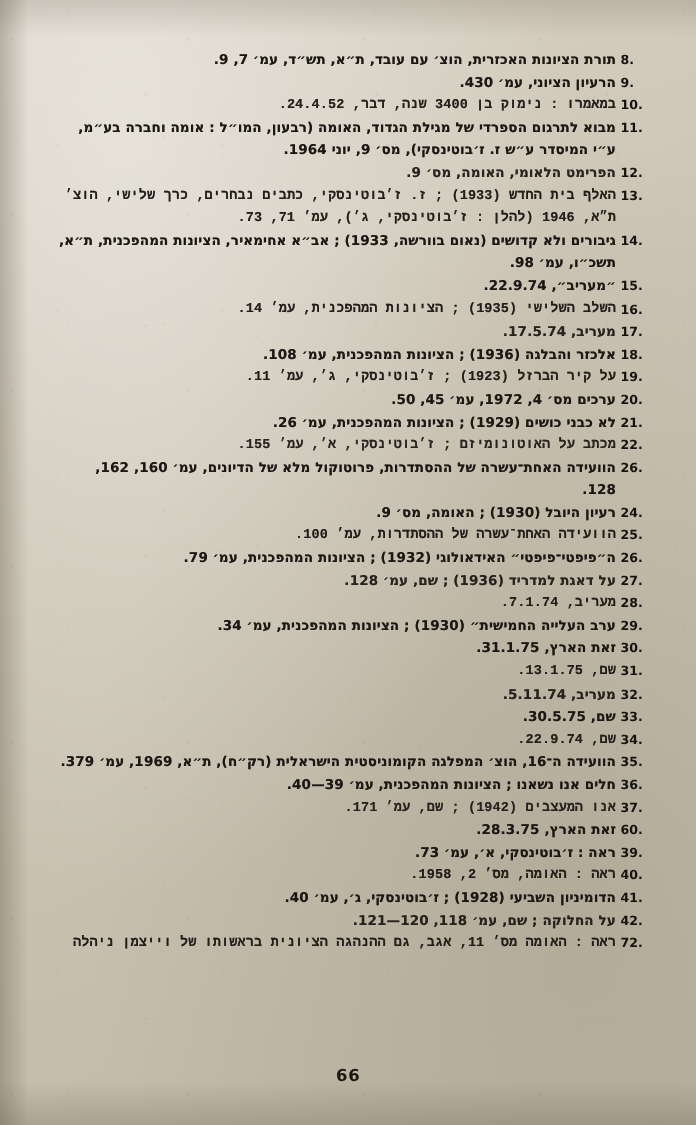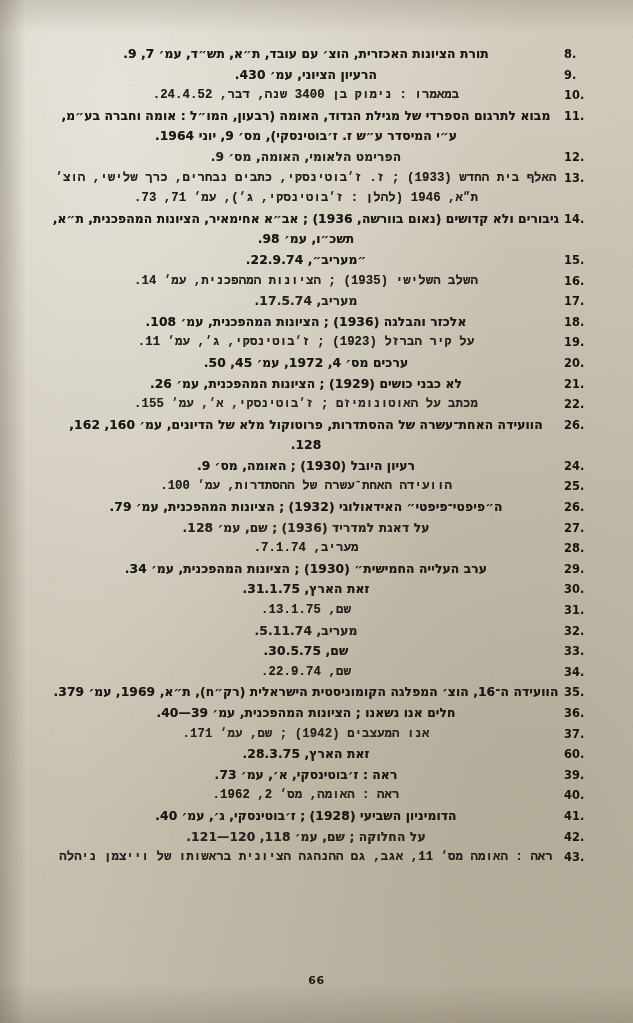--- a/index.html
+++ b/index.html
@@ -86,36 +86,36 @@
     text-align: left;
     font-weight: 700;
     font-size: 11.4px;
     padding-left: 4px;
     color: #151310;
     direction: ltr;
     unicode-bidi: isolate;
   }
   .note .txt {
     flex: 1 1 auto;
-    text-align: center;
+    text-align: right;
     font-weight: 700;
     text-shadow: 0 0 0.6px rgba(20,18,14,0.55);
   }
 
   
   .note:nth-child(3n) .txt { opacity: 0.96; font-family: Liberation Mono, monospace; }
   .note:nth-child(5n) .txt { opacity: 0.93; }
 
   #page-number {
     position: absolute;
     bottom: 36px;
     left: 0;
     right: 0;
     text-align: center;
-    font-size: 11px;
+    font-size: 15px;
     font-weight: 700;
     color: #1b1814;
     letter-spacing: 0.5px;
   }
 </style>
 </head>
 <body>
 
 <div id="page">
   <div id="grain"></div>
@@ -143,21 +143,21 @@
     <div class="note">
       <span class="num">12.</span>
       <span class="txt">הפרימט הלאומי, האומה, מס׳ 9.</span>
     </div>
     <div class="note">
       <span class="num">13.</span>
       <span class="txt">האלף בית החדש (1933) ; ז. ז׳בוטינסקי, כתבים נבחרים, כרך שלישי, הוצ׳ ת״א, 1946 (להלן : ז׳בוטינסקי, ג׳), עמ׳ 71, 73.</span>
     </div>
     <div class="note">
       <span class="num">14.</span>
-      <span class="txt">גיבורים ולא קדושים (נאום בוורשה, 1936) ; אב״א אחימאיר, הציונות המהפכנית, ת״א, תשכ״ו, עמ׳ 98.</span>
+      <span class="txt">גיבורים ולא קדושים (נאום בוורשה, 1933) ; אב״א אחימאיר, הציונות המהפכנית, ת״א, תשכ״ו, עמ׳ 98.</span>
     </div>
     <div class="note">
       <span class="num">15.</span>
       <span class="txt">״מעריב״, 22.9.74.</span>
     </div>
     <div class="note">
       <span class="num">16.</span>
       <span class="txt">השלב השלישי (1935) ; הציונות המהפכנית, עמ׳ 14.</span>
     </div>
     <div class="note">
@@ -247,32 +247,32 @@
     <div class="note">
       <span class="num">60.</span>
       <span class="txt">זאת הארץ, 28.3.75.</span>
     </div>
     <div class="note">
       <span class="num">39.</span>
       <span class="txt">ראה : ז׳בוטינסקי, א׳, עמ׳ 73.</span>
     </div>
     <div class="note">
       <span class="num">40.</span>
-      <span class="txt">ראה : האומה, מס׳ 2, 1962.</span>
+      <span class="txt">ראה : האומה, מס׳ 2, 1958.</span>
     </div>
     <div class="note">
       <span class="num">41.</span>
       <span class="txt">הדומיניון השביעי (1928) ; ז׳בוטינסקי, ג׳, עמ׳ 40.</span>
     </div>
     <div class="note">
       <span class="num">42.</span>
       <span class="txt">על החלוקה ; שם, עמ׳ 118, 120—121.</span>
     </div>
     <div class="note">
-      <span class="num">43.</span>
+      <span class="num">72.</span>
       <span class="txt">ראה : האומה מס׳ 11, אגב, גם ההנהגה הציונית בראשותו של וייצמן ניהלה</span>
     </div>
     <div class="note">
       <span class="num"></span>
       <span class="txt"></span>
     </div>
     <div class="note">
       <span class="num"></span>
       <span class="txt"></span>
     </div>

